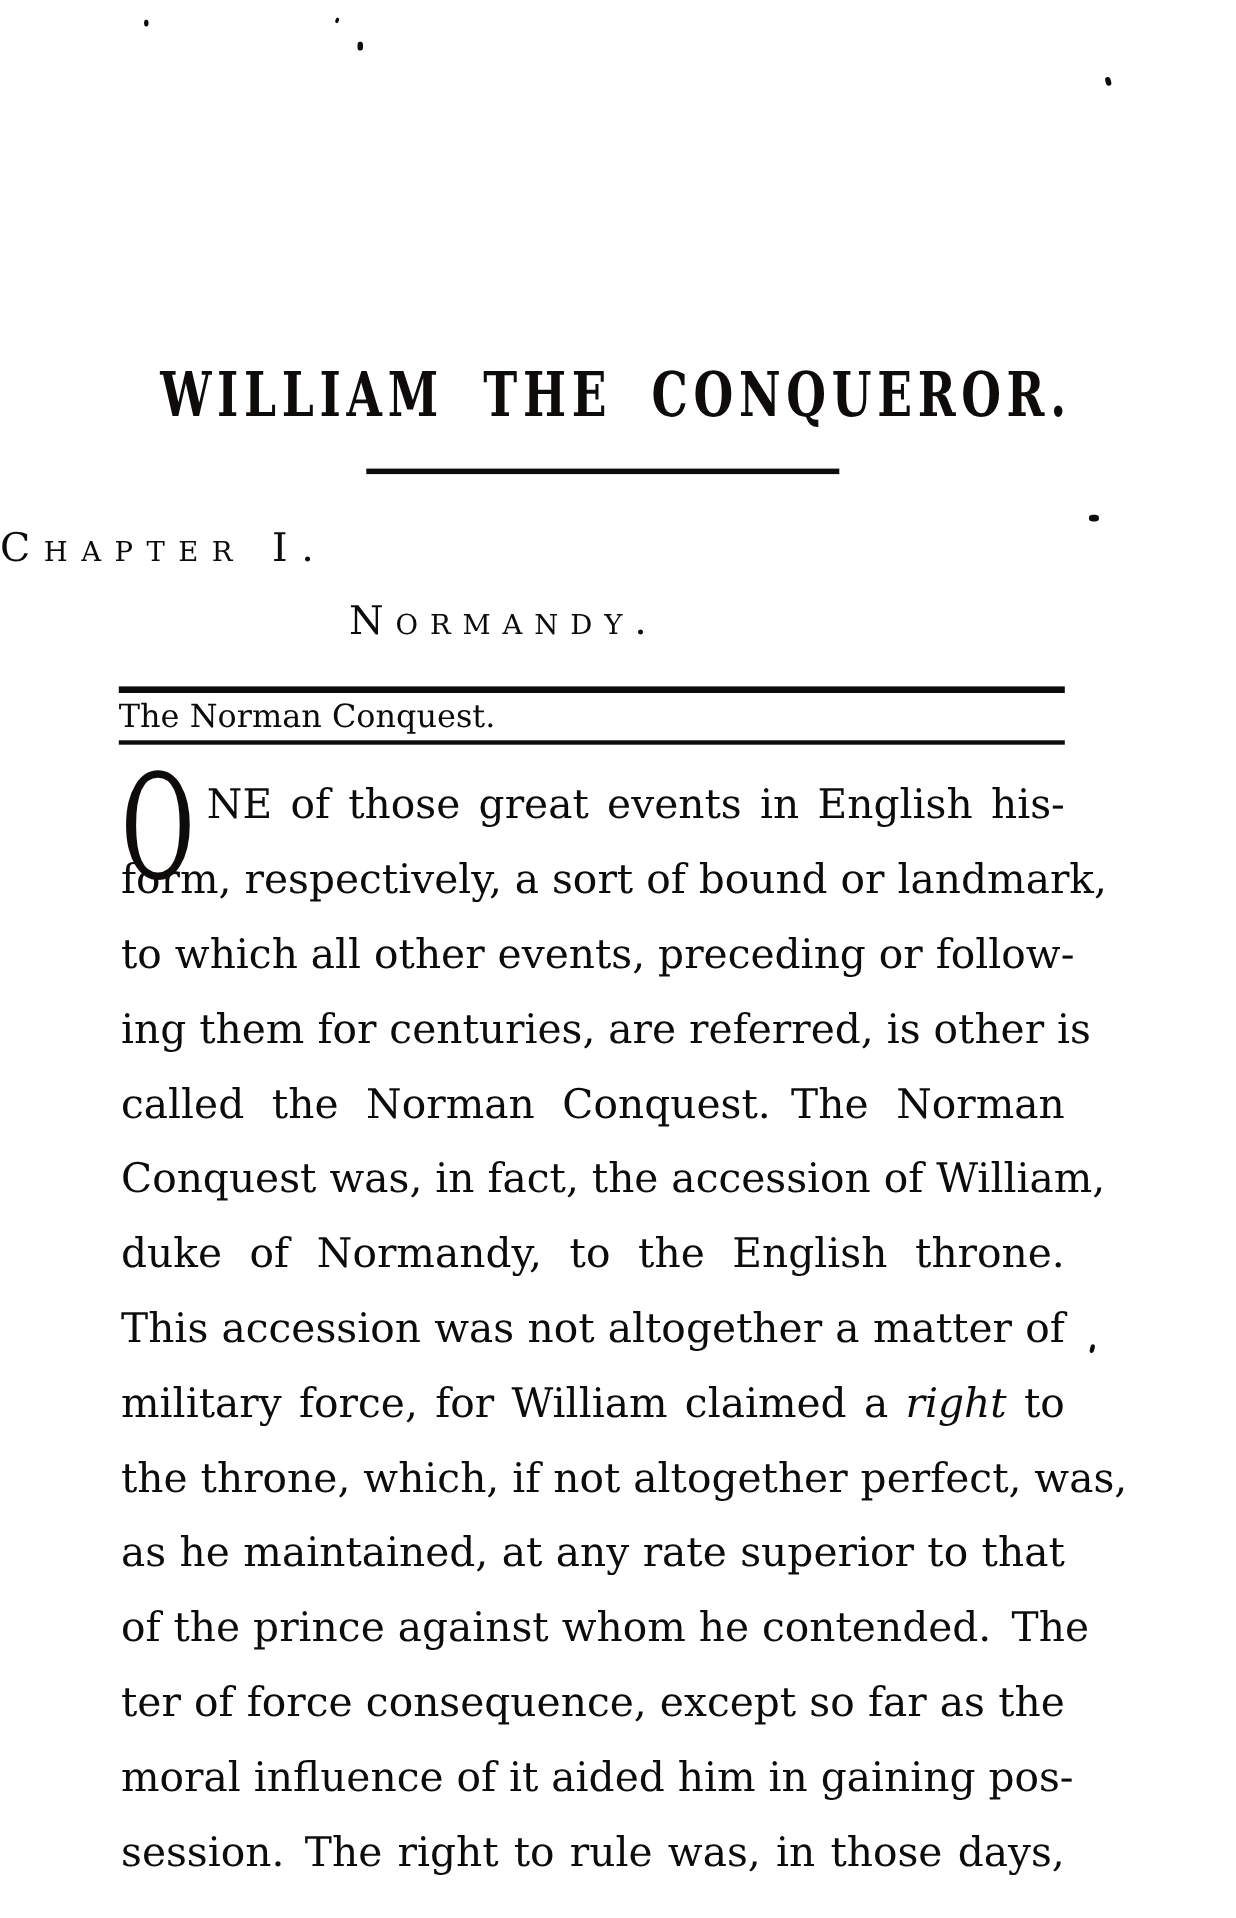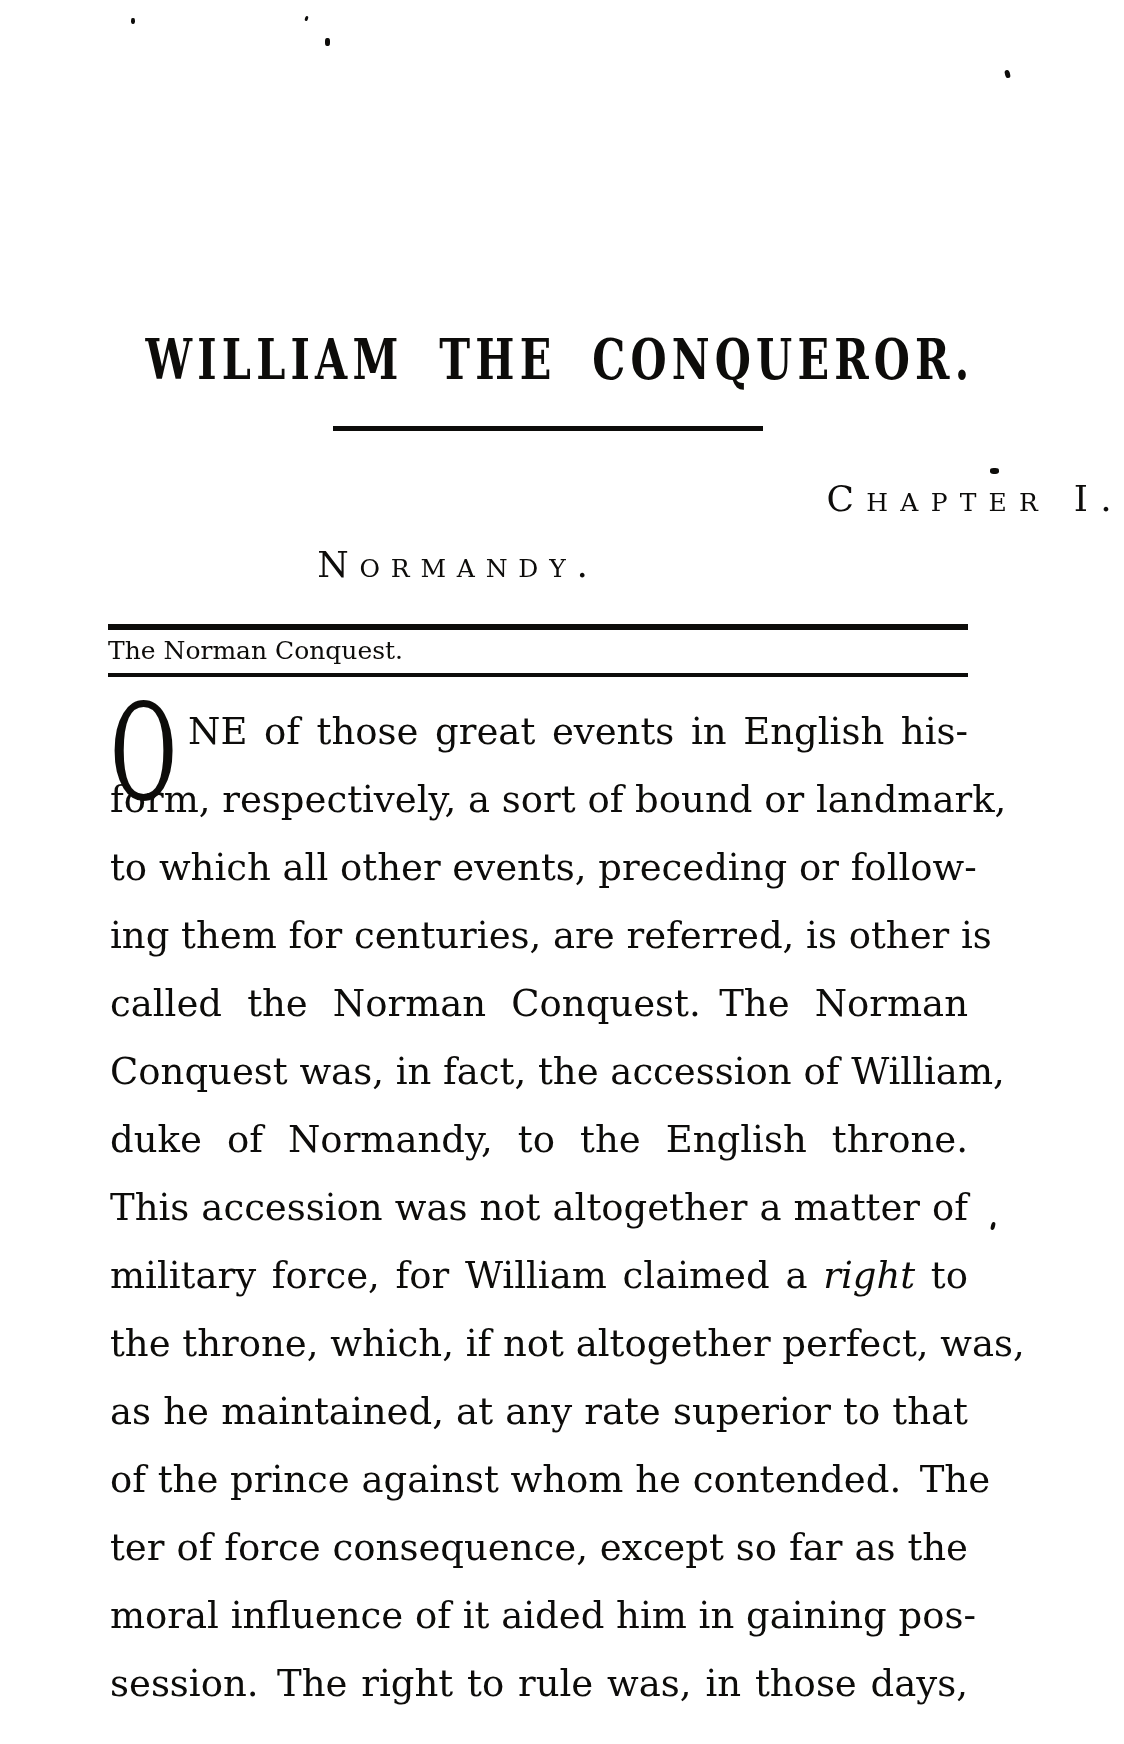--- a/index.html
+++ b/index.html
@@ -24,35 +24,35 @@
   .book-title > span {
     display:inline-block; font-size:56px; font-weight:700;
     letter-spacing:7px; word-spacing:22px;
     transform:scaleX(0.74); transform-origin:center;
   }
   .title-rule {
     position:absolute; top:426px; left:333px; width:430px; height:5px;
     background:var(--ink);
   }
   .chapter-heading {
-    position:absolute; top:478px; left:0; width:1124px; text-align:right;
+    position:absolute; top:478px; left:0; width:1124px; text-align:left;
     font-size:36px; font-variant:small-caps; letter-spacing:0.34em;
     white-space:nowrap;
   }
   .section-heading {
     position:absolute; top:544px; left:0; width:916px; text-align:center;
     font-size:36px; font-variant:small-caps; letter-spacing:0.30em;
     white-space:nowrap;
   }
   .rule-top    { position:absolute; top:624px; left:108px; width:860px; height:6px; background:var(--ink); }
   .rule-bottom { position:absolute; top:673px; left:108px; width:860px; height:4px; background:var(--ink); }
   .running-heads {
     position:absolute; top:635px; left:108px; width:860px;
     display:flex; justify-content:space-between;
-    font-size:25px; line-height:32px;text-align:center;
+    font-size:29px; line-height:32px;text-align:center;
   }
   .body-paragraph {
     position:absolute; top:690px; left:110px; width:858px;
     font-size:37px; line-height:53px;
   }
   .drop-cap {
     position:absolute; top:687px; left:110px;
     font-size:132px; line-height:132px; height:132px;
     transform:scaleX(0.62); transform-origin:left top;
   }

